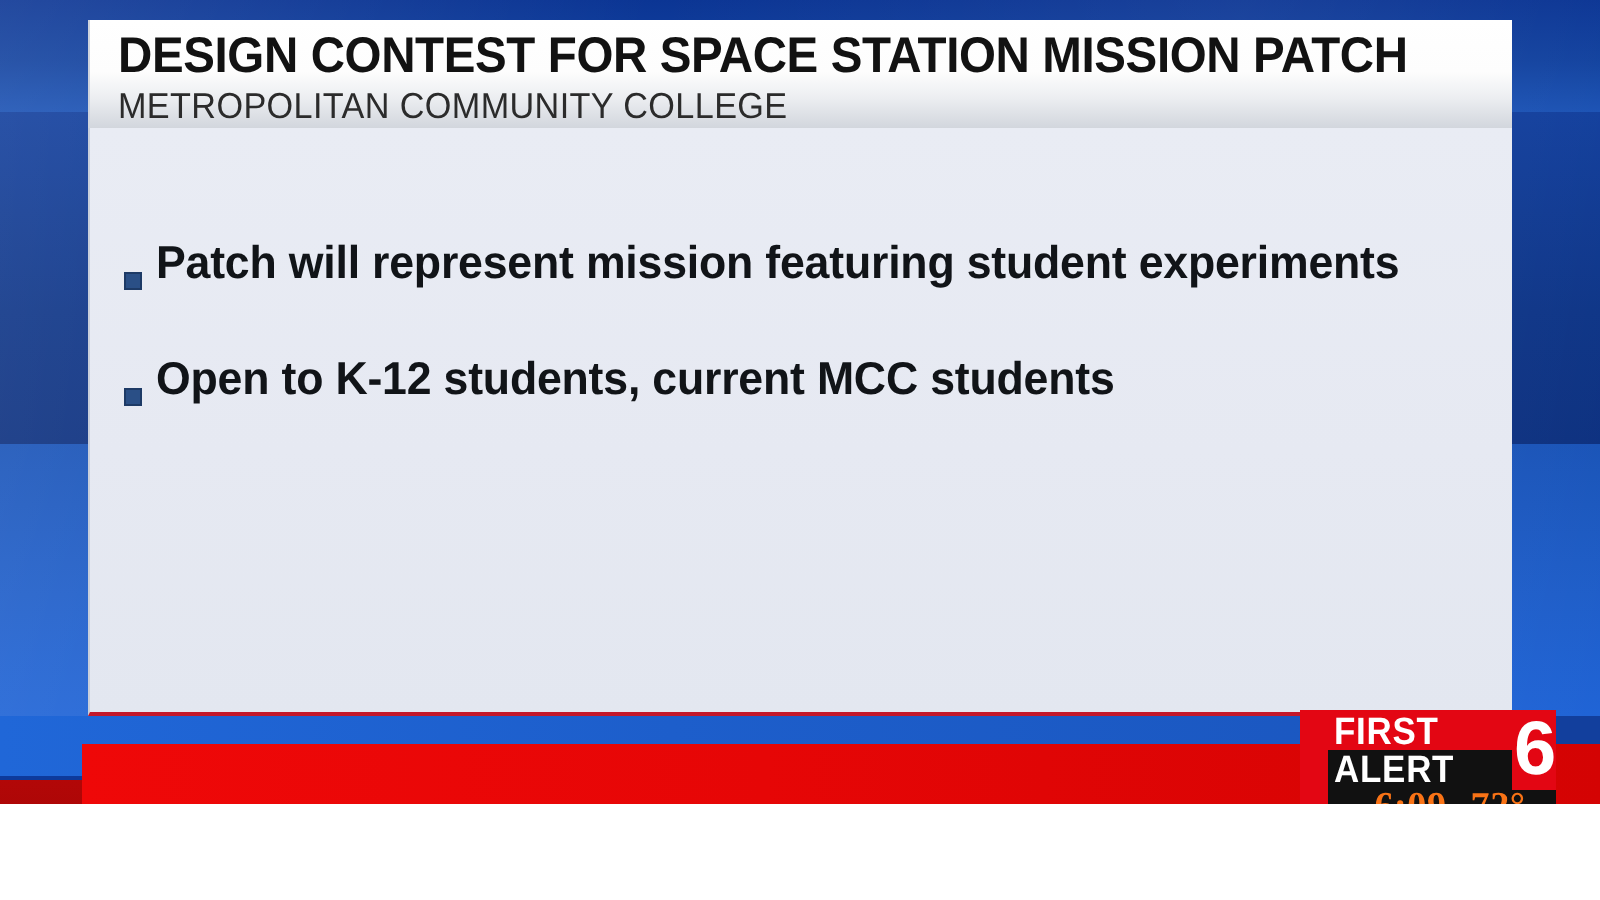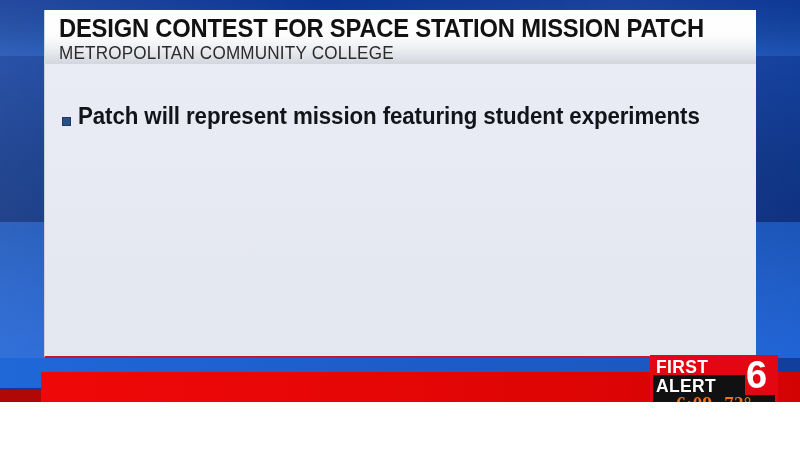--- a/index.html
+++ b/index.html
@@ -102,21 +102,21 @@
     position:relative;
     height:294px;
     background:linear-gradient(180deg,#e9ecf4 0%,#e6e9f2 55%,#e3e7f0 100%);
     border-left:1px solid #c9cfdb;
     border-bottom:2px solid #c3182a;
     padding:23px 0 0 17px;
   }
 
   .bullet-row {
     display:flex;
-    align-items:center;
+    align-items:flex-end;
     height:58px;
   }
   .bullet-marker {
     flex:0 0 auto;
     width:9px; height:9px;
     margin:10px 7px 0 0;
     background:#2a4f86;
     border:1px solid #1d3a66;
   }
   .bullet-text {
@@ -134,21 +134,21 @@
   
   .bug {
     position:absolute;
     left:650px; top:355px;
     width:128px; height:57px;
     background:#e30613;
     overflow:hidden;
   }
   .bug-rows {
     position:relative;
-    width:128px; height:57px;
+    width:128px; height:57px;margin-left:11px;
   }
   .bug-first {
     position:absolute; left:6px; top:2px;
     font-family:"Liberation Sans Narrow","Liberation Sans", sans-serif;
     font-weight:bold;
     font-size:19px;
     line-height:19px;
     letter-spacing:0.4px;
     color:#ffffff;
     transform:scaleX(0.92);
@@ -219,20 +219,24 @@
       <div class="subhead">METROPOLITAN COMMUNITY COLLEGE</div>
     </div>
 
     <div class="card-body">
 
       <div class="bullet-row">
         <span class="bullet-marker"></span>
         <span class="bullet-text">Patch will represent mission featuring student experiments</span>
       </div>
 
+      <div class="bullet-row">
+        <span class="bullet-marker"></span>
+        <span class="bullet-text">Open to K-12 students, current MCC students</span>
+      </div>
 
 
 
     </div>
   </div>
 
   <div class="bug">
     <div class="bug-rows">
       <div class="bug-first">FIRST</div>
       <div class="bug-alert-bar"></div>

